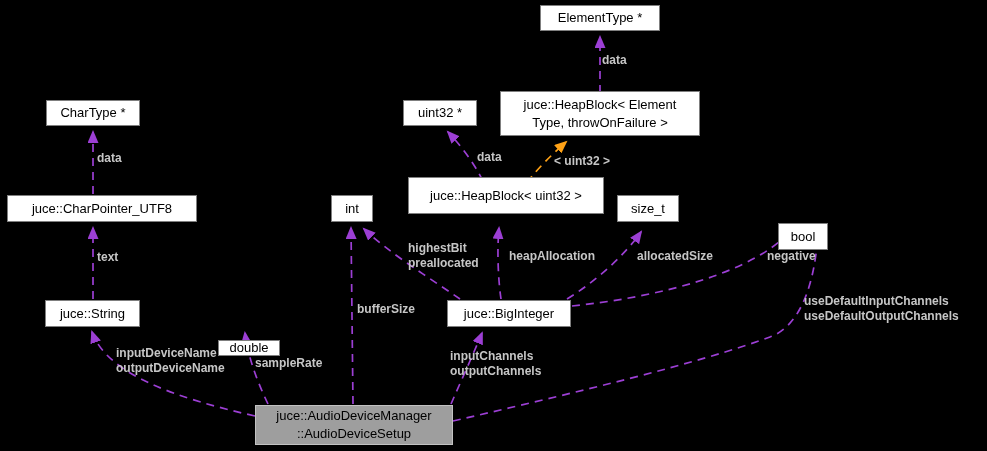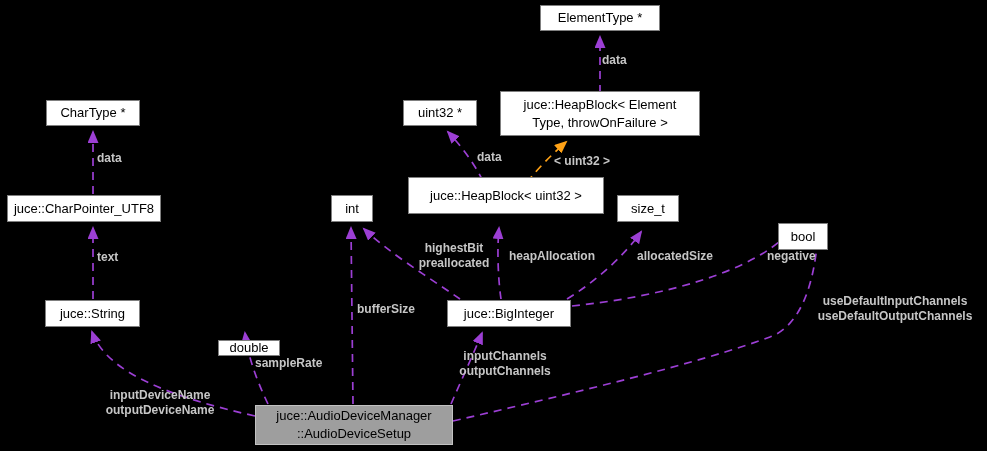--- a/index.html
+++ b/index.html
@@ -32,21 +32,21 @@
     border:1.4px solid var(--hl-border,#c2c2c2);
   }
   .edge-label{
     position:absolute;
     color:var(--label-text,#c6c6c6);
     font-size:12px;
     font-weight:bold;
     line-height:15px;
     white-space:nowrap;
   }
-  .edge-label.center{text-align:center;}
+  .edge-label.center{text-align:left;}
 </style>
 </head>
 <body>
 
 <div id="canvas">
   <svg id="edge-layer" xmlns="http://www.w3.org/2000/svg" width="987" height="451" viewBox="0 0 987 451">
     <defs>
       <marker id="arrowhead-purple" markerUnits="userSpaceOnUse" markerWidth="14" markerHeight="11" refX="11" refY="5.5" orient="auto">
         <polygon points="0,0 13,5.5 0,11" fill="#9c3fd4"></polygon>
       </marker>
@@ -76,21 +76,21 @@
       <div class="node" style="left: 500px; top: 91px; width: 200px; height: 45px;">
         <span>juce::HeapBlock&lt; Element</span>
         <span>Type, throwOnFailure &gt;</span>
       </div>
       <div class="node" style="left: 403px; top: 100px; width: 74px; height: 26px;">
         <span>uint32 *</span>
       </div>
       <div class="node" style="left: 46px; top: 100px; width: 94px; height: 26px;">
         <span>CharType *</span>
       </div>
-      <div class="node" style="left: 7px; top: 195px; width: 154px; height: 27px;">
+      <div class="node" style="left: 7px; top: 195px; width: 190px; height: 27px;">
         <span>juce::CharPointer_UTF8</span>
       </div>
       <div class="node" style="left: 331px; top: 195px; width: 42px; height: 27px;">
         <span>int</span>
       </div>
       <div class="node" style="left: 398px; top: 177px; width: 196px; height: 37px; margin-left: 10px;">
         <span>juce::HeapBlock&lt; uint32 &gt;</span>
       </div>
       <div class="node" style="left: 617px; top: 195px; width: 62px; height: 27px;">
         <span>size_t</span>
@@ -144,21 +144,21 @@
       <div class="edge-label" style="left: 357px; top: 302px;">
         <div>bufferSize</div>
       </div>
       <div class="edge-label center" style="left: 804px; top: 294px; width: 182px;">
         <div>useDefaultInputChannels</div>
         <div>useDefaultOutputChannels</div>
       </div>
       <div class="edge-label" style="left: 255px; top: 356px;">
         <div>sampleRate</div>
       </div>
-      <div class="edge-label center" style="left: 92px; top: 346px; width: 136px; margin-top: 42px;">
+      <div class="edge-label center" style="left: 116px; top: 346px; width: 136px;">
         <div>inputDeviceName</div>
         <div>outputDeviceName</div>
       </div>
       <div class="edge-label center" style="left: 450px; top: 349px; width: 110px;">
         <div>inputChannels</div>
         <div>outputChannels</div>
       </div>
     </div>
 </div>
 

